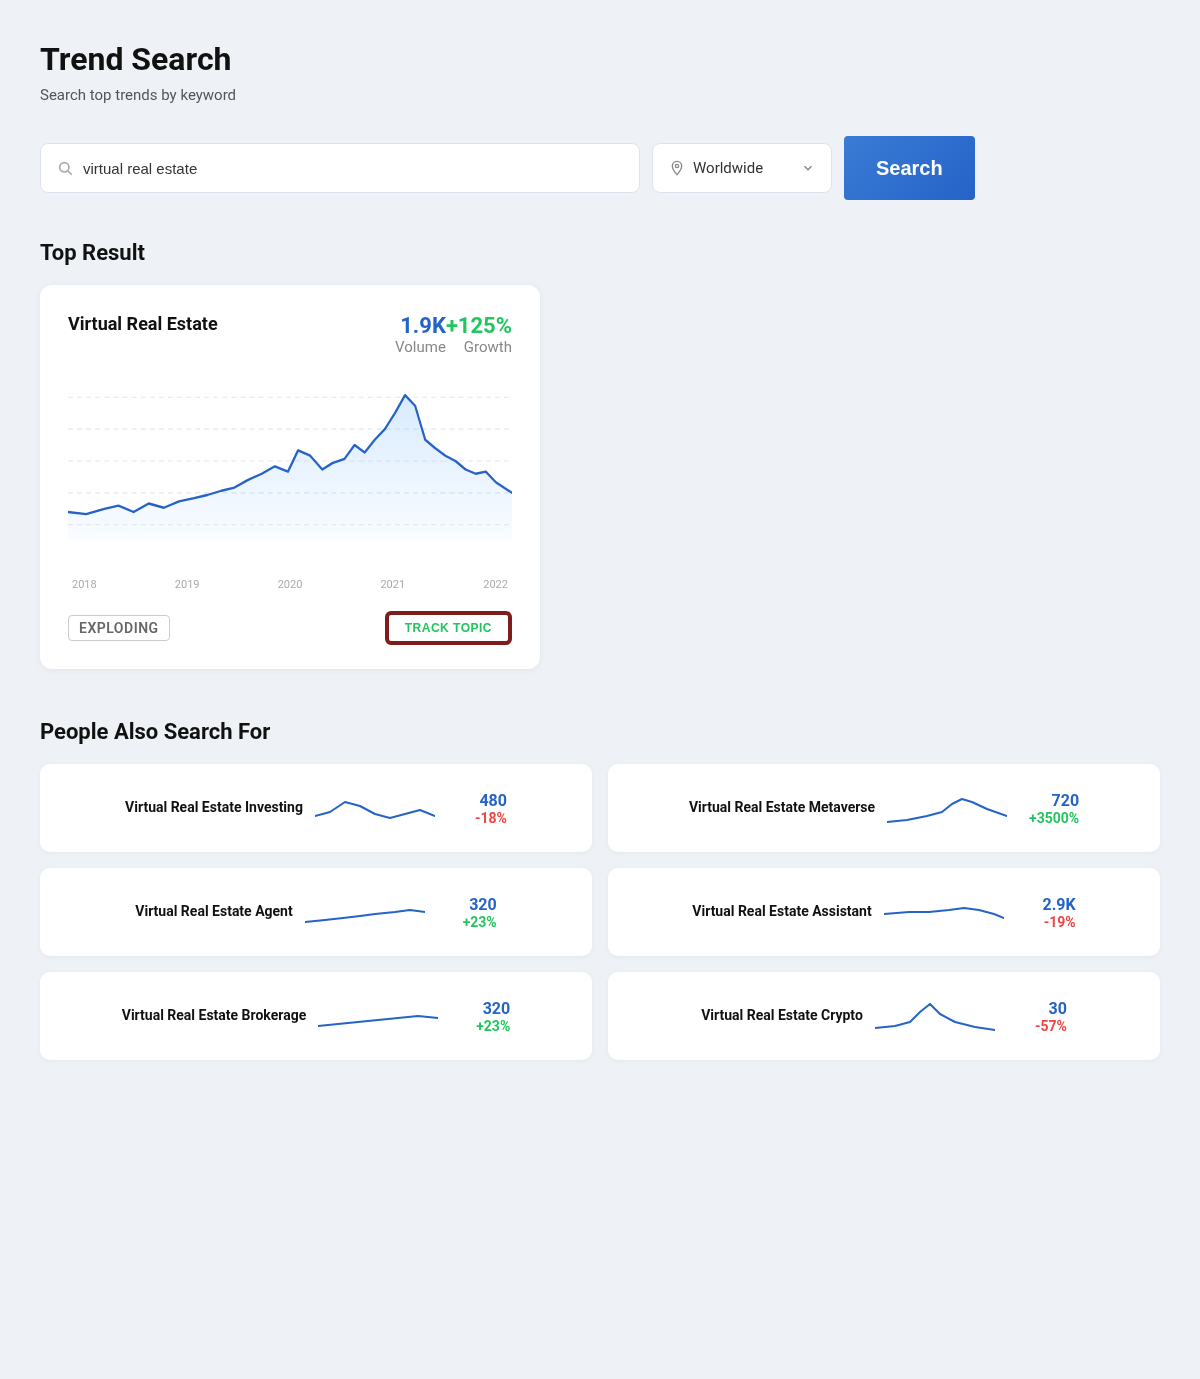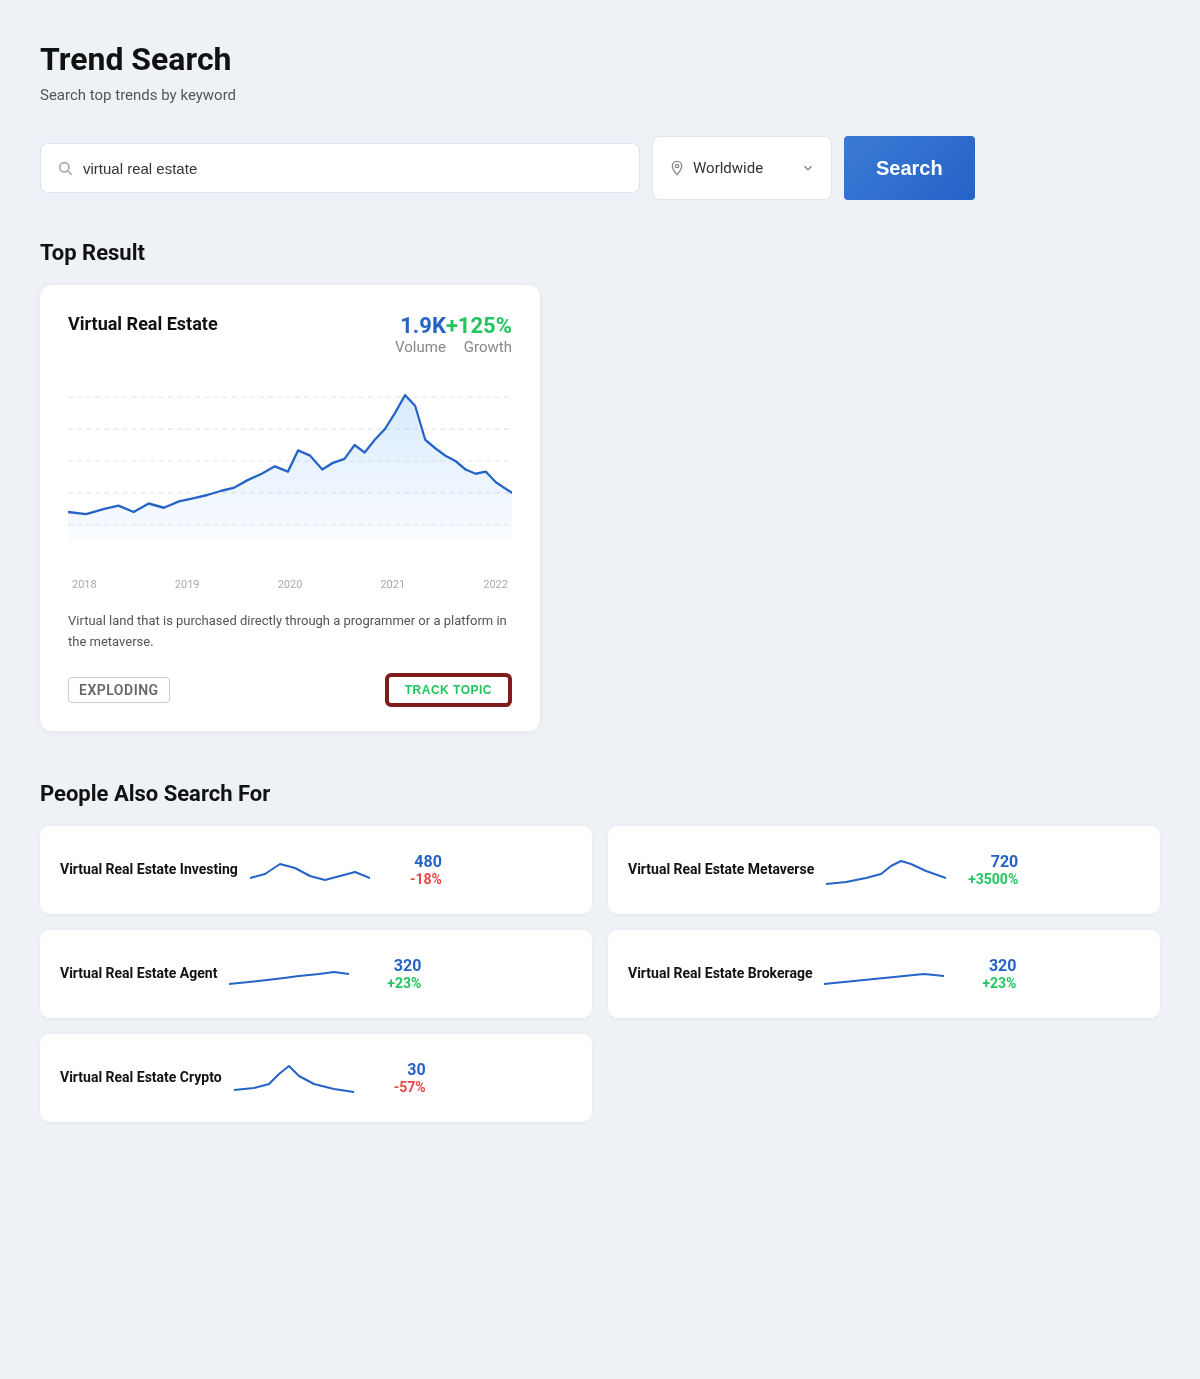--- a/index.html
+++ b/index.html
@@ -58,21 +58,21 @@
       background: transparent;
     }
 
     .location-dropdown {
       display: flex;
       align-items: center;
       background: #fff;
       border: 1.5px solid #dde3ee;
       border-radius: 8px;
       padding: 0 16px;
-      height: 64px;
+      height: 50px;
       cursor: pointer;
       gap: 8px;
       min-width: 180px;
     }
 
     .location-dropdown span {
       font-size: 15px;
       color: #333;
       flex: 1;
     }
@@ -203,21 +203,21 @@
       grid-template-columns: 1fr 1fr;
       gap: 16px;
     }
 
     .related-card {
       background: #fff;
       border-radius: 10px;
       padding: 20px 20px;
       display: flex;
       align-items: center;
-      justify-content: flex-start;
+      justify-content: center;
       box-shadow: 0 1px 4px rgba(0,0,0,0.05);
       gap: 12px;
     }
 
     .related-card-title {
       font-size: 14px;
       font-weight: 700;
       color: #111;
       line-height: 1.4;
       min-width: 130px;
@@ -317,21 +317,20 @@
   </div>
 
   <div class="x-axis-labels">
     <span>2018</span>
     <span>2019</span>
     <span>2020</span>
     <span>2021</span>
     <span>2022</span>
   </div>
 
-  <p class="card-description">Virtual land that is purchased directly through a programmer or a platform in the metaverse.</p>
 
   <div class="card-footer">
     <span class="badge-exploding">EXPLODING</span>
     <button class="btn-track">TRACK TOPIC</button>
   </div>
 </div>
 
 <h2 class="section-title">People Also Search For</h2>
 
 <div class="people-search-grid" id="related-grid">
@@ -365,20 +364,32 @@
         <svg viewBox="0 0 120 44" preserveAspectRatio="none">
           <path d="M0,34 L20,32 L38,30 L55,28 L70,26 L90,24 L105,22 L120,24" fill="none" stroke="#2563c7" stroke-width="2" stroke-linejoin="round" stroke-linecap="round"></path>
         </svg>
       </div>
       <div class="related-stats">
         <div class="related-volume">320</div>
         <div class="related-growth" style="color:#22c55e">+23%</div>
       </div>
     </div>
     <div class="related-card">
+      <div class="related-card-title">Virtual Real Estate Assistant</div>
+      <div class="related-mini-chart">
+        <svg viewBox="0 0 120 44" preserveAspectRatio="none">
+          <path d="M0,26 L25,24 L45,24 L65,22 L80,20 L95,22 L110,26 L120,30" fill="none" stroke="#2563c7" stroke-width="2" stroke-linejoin="round" stroke-linecap="round"></path>
+        </svg>
+      </div>
+      <div class="related-stats">
+        <div class="related-volume">2.9K</div>
+        <div class="related-growth" style="color:#ef4444">-19%</div>
+      </div>
+    </div>
+    <div class="related-card">
       <div class="related-card-title">Virtual Real Estate Brokerage</div>
       <div class="related-mini-chart">
         <svg viewBox="0 0 120 44" preserveAspectRatio="none">
           <path d="M0,34 L20,32 L40,30 L60,28 L80,26 L100,24 L120,26" fill="none" stroke="#2563c7" stroke-width="2" stroke-linejoin="round" stroke-linecap="round"></path>
         </svg>
       </div>
       <div class="related-stats">
         <div class="related-volume">320</div>
         <div class="related-growth" style="color:#22c55e">+23%</div>
       </div>

